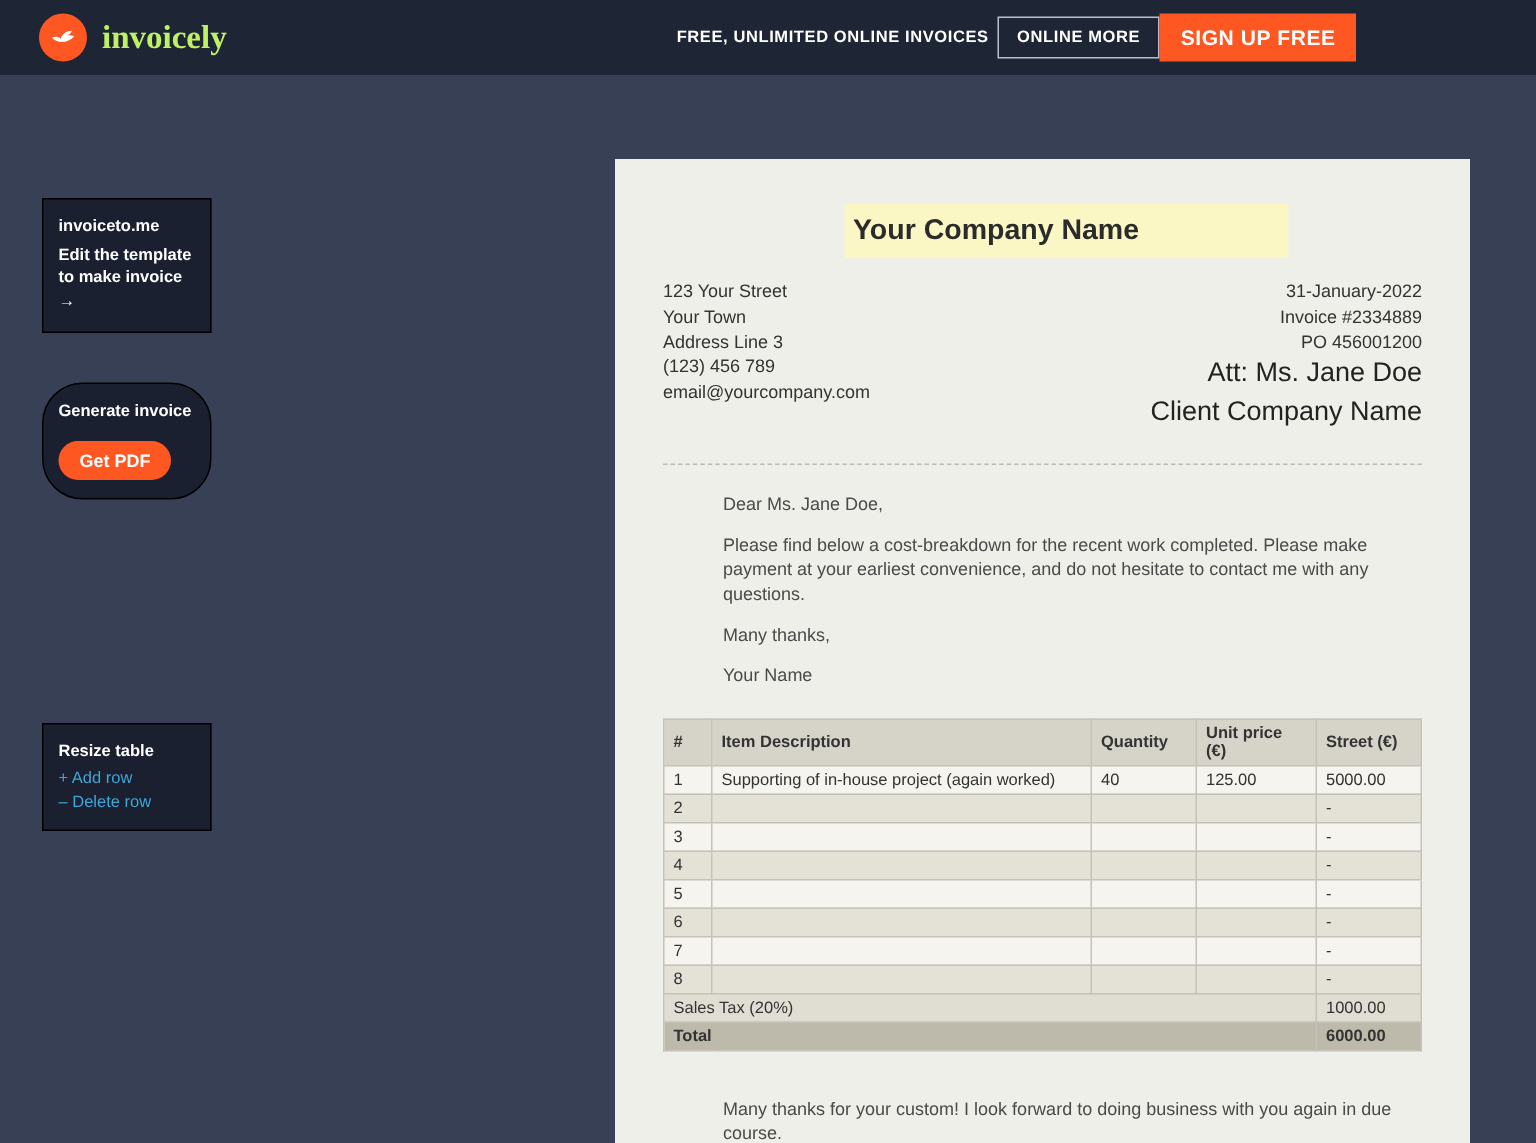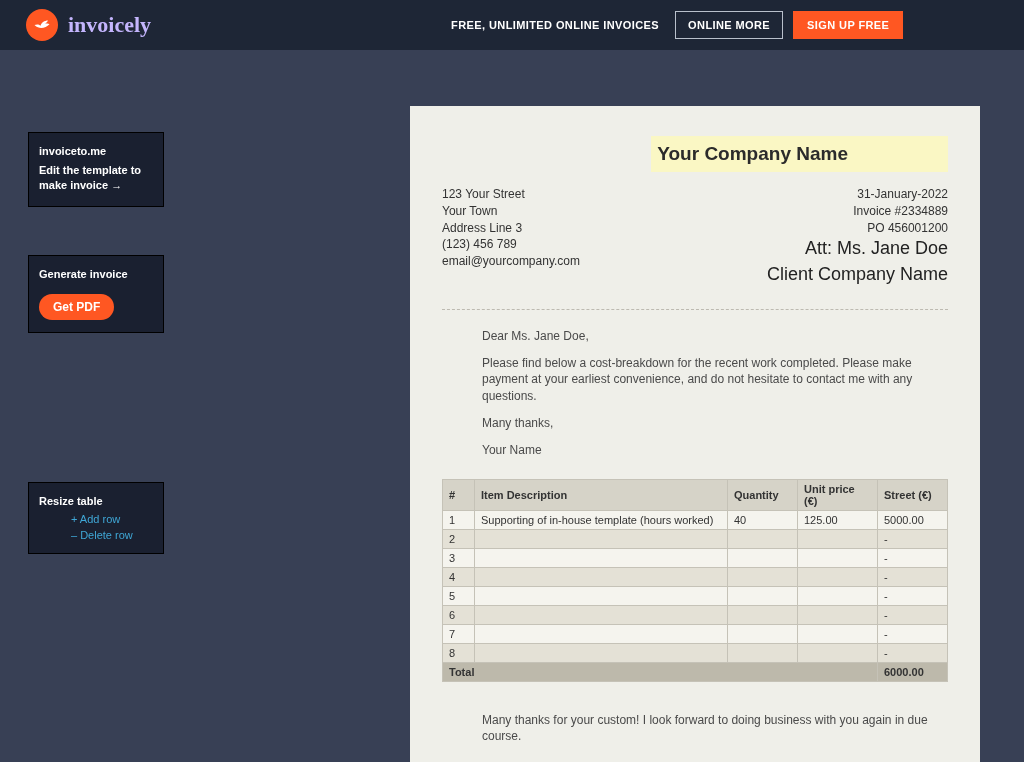--- a/index.html
+++ b/index.html
@@ -1,39 +1,39 @@
 <!DOCTYPE html>
 <html><head>
 <meta charset="utf-8">
 <style>
   * { box-sizing: border-box; margin: 0; padding: 0; }
   html, body { width: 1024px; height: 762px; font-family: Arial, Helvetica, sans-serif; background: #384055; }
   
   .topbar { width: 100%; height: 50px; background: #1e2636; display: flex; align-items: center; padding: 0 26px 0 26px; }
   .logo-wrap { display: flex; align-items: center; gap: 10px; }
   .logo-circle { width: 32px; height: 32px; border-radius: 50%; background: #ff5722; display: flex; align-items: center; justify-content: center; }
-  .logo-text { font-family: "Brush Script MT", cursive; color: #c4b5fd; font-size: 22px; font-weight: 600; }
-  .top-right { margin-left: 300px; display: flex; align-items: center; gap: 10px; }
+  .logo-text { font-family: "Brush Script MT", cursive; color: #bef264; font-size: 22px; font-weight: 600; }
+  .top-right { margin-left: 300px; display: flex; align-items: center; }
   .top-tag { color: #fff; font-size: 11px; font-weight: bold; letter-spacing: 0.4px; margin-right: 6px; }
   .btn-outline { border: 1px solid #b9c0cc; color: #fff; font-size: 11px; font-weight: bold; letter-spacing: 0.4px; padding: 7px 12px; background: transparent; cursor: pointer; }
-  .btn-orange { background: #ff5722; color: #fff; font-size: 11px; font-weight: bold; letter-spacing: 0.4px; padding: 8px 14px; border: none; cursor: pointer; }
+  .btn-orange { background: #ff5722; color: #fff; font-size: 14px; font-weight: bold; letter-spacing: 0.4px; padding: 8px 14px; border: none; cursor: pointer; }
   
   .workspace { position: relative; width: 100%; height: 712px; }
   
-  .panel { position: absolute; left: 28px; width: 136px; background: #1a2030; border: 1px solid #000; color: #fff; font-size: 11px; padding: 12px 10px; }
+  .panel { position: absolute; left: 28px; width: 113px; background: #1a2030; border: 1px solid #000; color: #fff; font-size: 11px; padding: 12px 10px; }
   .panel-title { font-weight: bold; font-size: 11px; margin-bottom: 6px; }
   .panel-sub { font-weight: bold; font-size: 11px; line-height: 1.4; }
   #panel1 { top: 82px; }
-  #panel2 { top: 205px; }
+  #panel2 { top: 205px; border-radius: 27px; }
   #panel3 { top: 432px; }
   .btn-getpdf { background: #ff5722; border: none; color: #fff; font-weight: bold; font-size: 12px; padding: 6px 14px; border-radius: 14px; margin-top: 8px; cursor: pointer; }
-  .link-blue { color: #3fa7d6; font-size: 11px; display: block; margin-top: 4px; cursor: pointer; margin-left: 32px; }
+  .link-blue { color: #3fa7d6; font-size: 11px; display: block; margin-top: 4px; cursor: pointer; }
   
   .paper { position: absolute; left: 410px; top: 56px; width: 570px; background: #efefe9; padding: 30px 32px 50px 32px; color: #333; font-size: 12px; }
-  .p-head { display: flex; justify-content: flex-end; align-items: flex-start; margin-left: 32px; }
+  .p-head { display: flex; justify-content: center; align-items: flex-start; margin-left: 32px; }
   .company-name { background: #faf7c4; color: #2b2b2b; font-weight: bold; font-size: 19px; padding: 7px 100px 7px 6px; display: inline-block; }
   .inv-title { font-size: 26px; font-weight: bold; letter-spacing: 1px; color: #222; }
   .p-row2 { margin-top: 14px; display: flex; justify-content: space-between; line-height: 1.4; }
   .p-row3 { display: flex; justify-content: space-between; line-height: 1.4; }
   .right-col { text-align: right; }
   .att { font-weight: normal; font-size: 18px; color: #222; }
   hr.dash { border: none; border-top: 1px dashed #bdbab1; margin: 22px 0 18px 0; }
   .letter { padding-left: 40px; padding-right: 10px; color: #4a4a4a; }
   .letter p { margin-bottom: 10px; line-height: 1.4; }
   
@@ -130,21 +130,21 @@
           <th class="num-col">#</th>
           <th>Item Description</th>
           <th class="qty-col">Quantity</th>
           <th class="price-col">Unit price (€)</th>
           <th class="total-col">Street (€)</th>
         </tr>
       </thead>
       <tbody id="items-body">
           <tr class="odd">
             <td>1</td>
-            <td>Supporting of in-house template (hours worked)</td>
+            <td>Supporting of in-house project (again worked)</td>
             <td>40</td>
             <td>125.00</td>
             <td>5000.00</td>
           </tr>
           <tr class="even">
             <td>2</td>
             <td></td>
             <td></td>
             <td></td>
             <td>-</td>
@@ -186,20 +186,24 @@
           </tr>
           <tr class="even">
             <td>8</td>
             <td></td>
             <td></td>
             <td></td>
             <td>-</td>
           </tr>
         </tbody>
       <tbody>
+        <tr class="sum-row">
+          <td colspan="4">Sales Tax (20%)</td>
+          <td>1000.00</td>
+        </tr>
         <tr class="sum-row-dark">
           <td colspan="4">Total</td>
           <td>6000.00</td>
         </tr>
       </tbody>
     </table>
 
     <div class="footer-note">
       <p>Many thanks for your custom! I look forward to doing business with you again in due course.</p>
 

